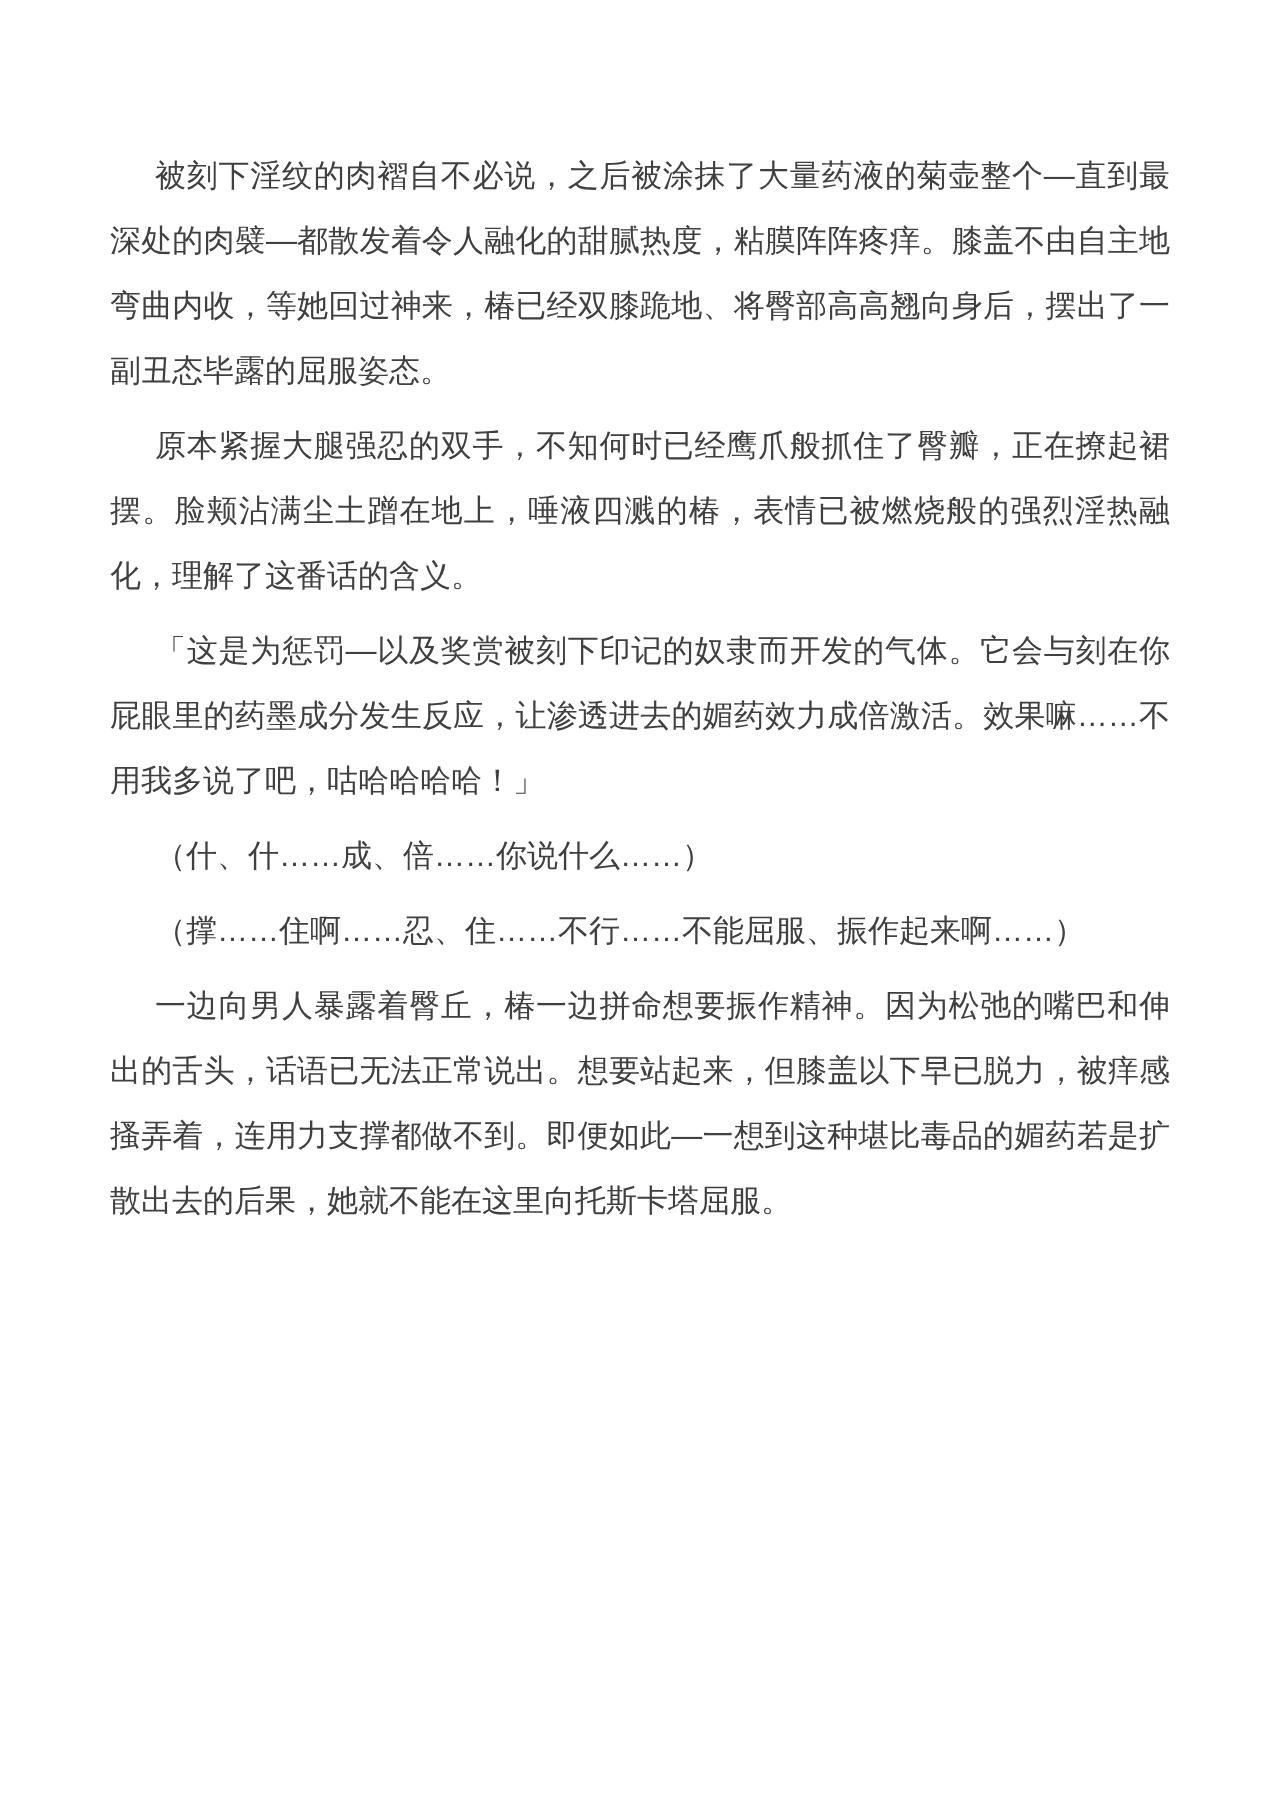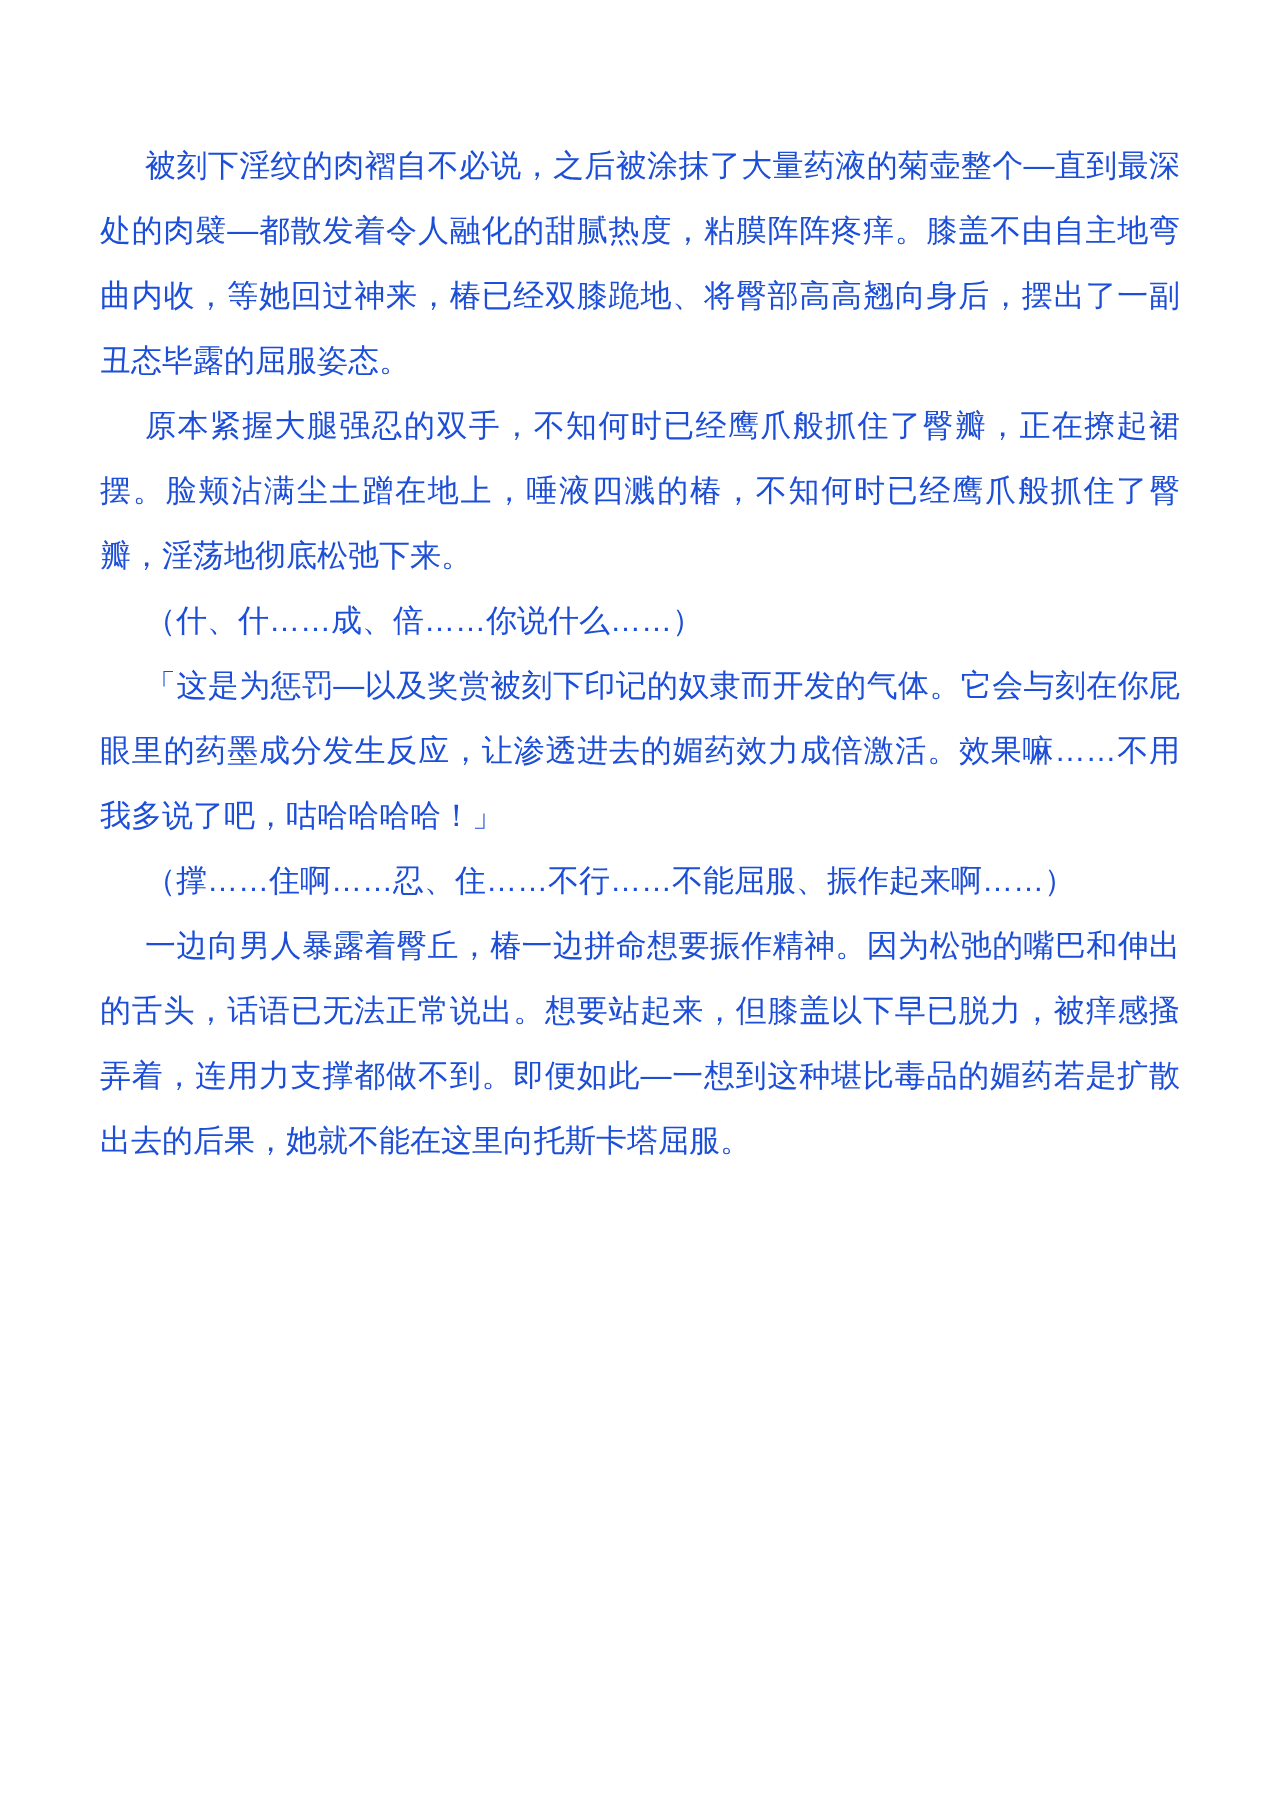--- a/index.html
+++ b/index.html
@@ -14,35 +14,35 @@
     font-family: "Liberation Sans", sans-serif;
   }
   .page {
     box-sizing: border-box;
     width: 1280px;
     height: 1810px;
     padding: 133px 100px 0 100px;
     background: #ffffff;
   }
   .page p {
-    margin: 0;
+    margin: 10px;
     padding: 0;
     font-size: 31px;
     line-height: 65px;
-    color: #1d4ed8;
+    color: #404040;
     text-align: justify;
     text-justify: inter-ideograph;
     text-indent: 45px;
     word-break: break-all;
     font-weight: 500;
   }
 </style>
 </head>
 <body>
 
 <div class="page">
   <p>被刻下淫纹的肉褶自不必说，之后被涂抹了大量药液的菊壶整个—直到最深处的肉襞—都散发着令人融化的甜腻热度，粘膜阵阵疼痒。膝盖不由自主地弯曲内收，等她回过神来，椿已经双膝跪地、将臀部高高翘向身后，摆出了一副丑态毕露的屈服姿态。</p>
-  <p>原本紧握大腿强忍的双手，不知何时已经鹰爪般抓住了臀瓣，正在撩起裙摆。脸颊沾满尘土蹭在地上，唾液四溅的椿，不知何时已经鹰爪般抓住了臀瓣，淫荡地彻底松弛下来。</p>
+  <p>原本紧握大腿强忍的双手，不知何时已经鹰爪般抓住了臀瓣，正在撩起裙摆。脸颊沾满尘土蹭在地上，唾液四溅的椿，表情已被燃烧般的强烈淫热融化，理解了这番话的含义。</p>
+  <p>「这是为惩罚—以及奖赏被刻下印记的奴隶而开发的气体。它会与刻在你屁眼里的药墨成分发生反应，让渗透进去的媚药效力成倍激活。效果嘛……不用我多说了吧，咕哈哈哈哈！」</p>
   <p>（什、什……成、倍……你说什么……）</p>
-  <p>「这是为惩罚—以及奖赏被刻下印记的奴隶而开发的气体。它会与刻在你屁眼里的药墨成分发生反应，让渗透进去的媚药效力成倍激活。效果嘛……不用我多说了吧，咕哈哈哈哈！」</p>
   <p>（撑……住啊……忍、住……不行……不能屈服、振作起来啊……）</p>
   <p>一边向男人暴露着臀丘，椿一边拼命想要振作精神。因为松弛的嘴巴和伸出的舌头，话语已无法正常说出。想要站起来，但膝盖以下早已脱力，被痒感搔弄着，连用力支撑都做不到。即便如此—一想到这种堪比毒品的媚药若是扩散出去的后果，她就不能在这里向托斯卡塔屈服。</p>
 </div>
 
 </body></html>

